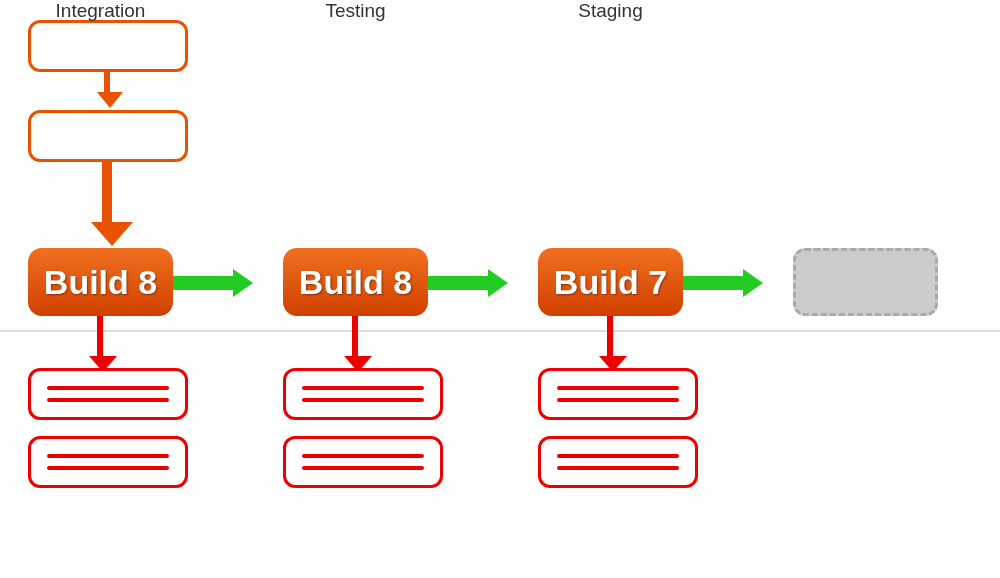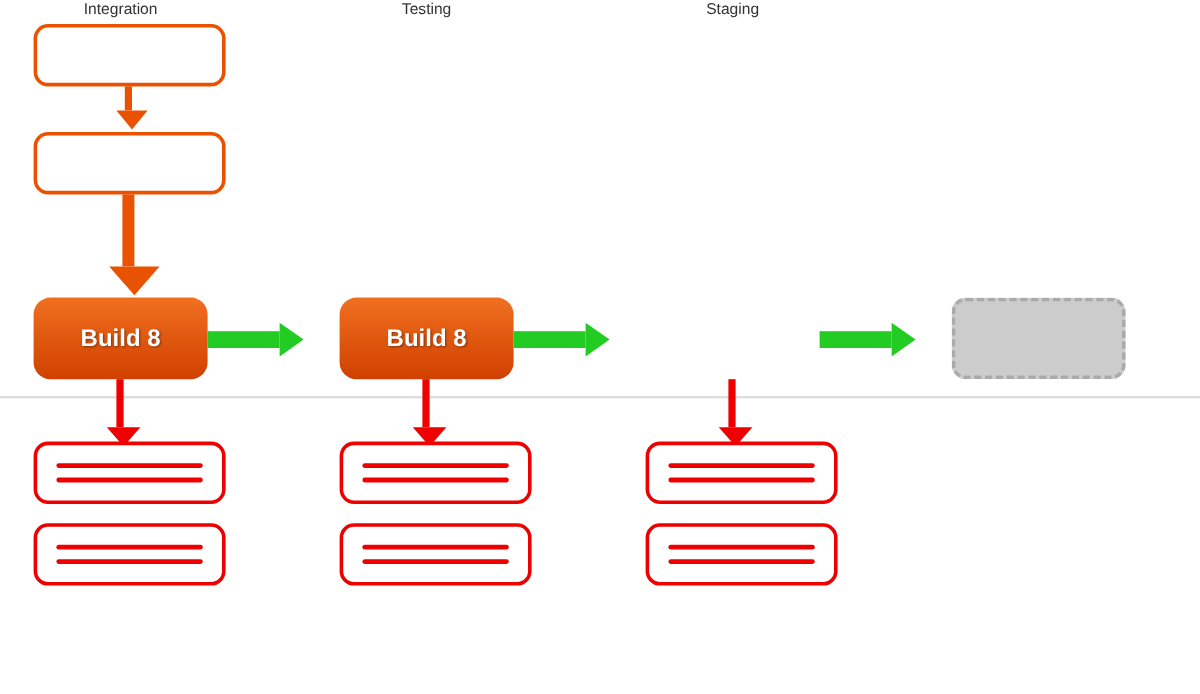--- a/index.html
+++ b/index.html
@@ -97,21 +97,21 @@
       border-radius: 14px;
       background: linear-gradient(180deg, #f07020 0%, #d04000 100%);
       display: flex;
       align-items: center;
       justify-content: center;
       width: 145px;
       height: 68px;
     }
     .stage-box span {
       color: #fff;
-      font-size: 20px;
+      font-size: 34px;
       font-weight: bold;
       text-shadow: 1px 1px 2px rgba(0,0,0,0.4);
     }
 
     .stage-integration {
       top: 248px;
       left: 28px;
     }
     .stage-testing {
       top: 248px;
@@ -162,21 +162,21 @@
     
     .stage-line {
       position: absolute;
       top: 330px;
       left: 0;
       width: 1000px;
       height: 2px;
       background: #ddd;
     }
     .stage-label {
-      font-size: 13px;
+      font-size: 19px;
       color: #333;
       text-align: center;
     }
     .stage-label-integration { position: absolute; left: 28px; width: 145px; }
     .stage-label-testing { position: absolute; left: 283px; width: 145px; }
     .stage-label-staging { position: absolute; left: 538px; width: 145px; }
     .stage-label-production { position: absolute; left: 793px; width: 145px; }
 
     
     .red-arrow-down {
@@ -278,20 +278,23 @@
 
   <div class="stage-box stage-testing">
     <span>Build 8</span>
   </div>
 
   <div class="green-arrow green-arrow-2">
     <div class="green-arrow-line"></div>
     <div class="green-arrow-head"></div>
   </div>
 
+  <div class="stage-box stage-staging">
+    <span>Build 7</span>
+  </div>
 
   <div class="green-arrow green-arrow-3">
     <div class="green-arrow-line"></div>
     <div class="green-arrow-head"></div>
   </div>
 
   <div class="stage-production"></div>
 
   <div class="stage-line"></div>
 

